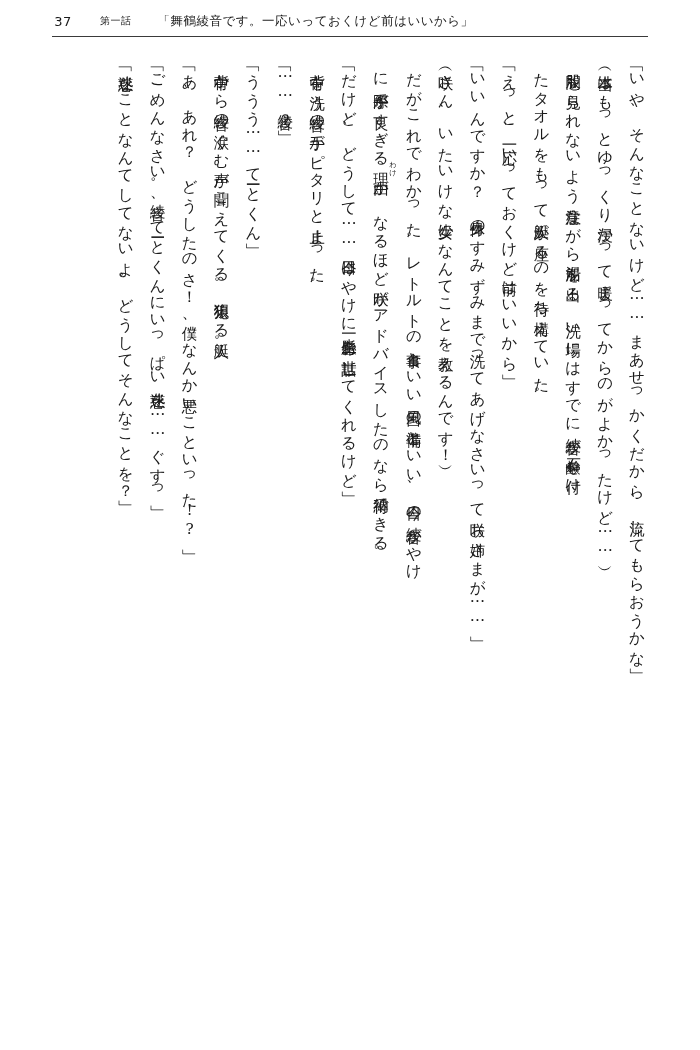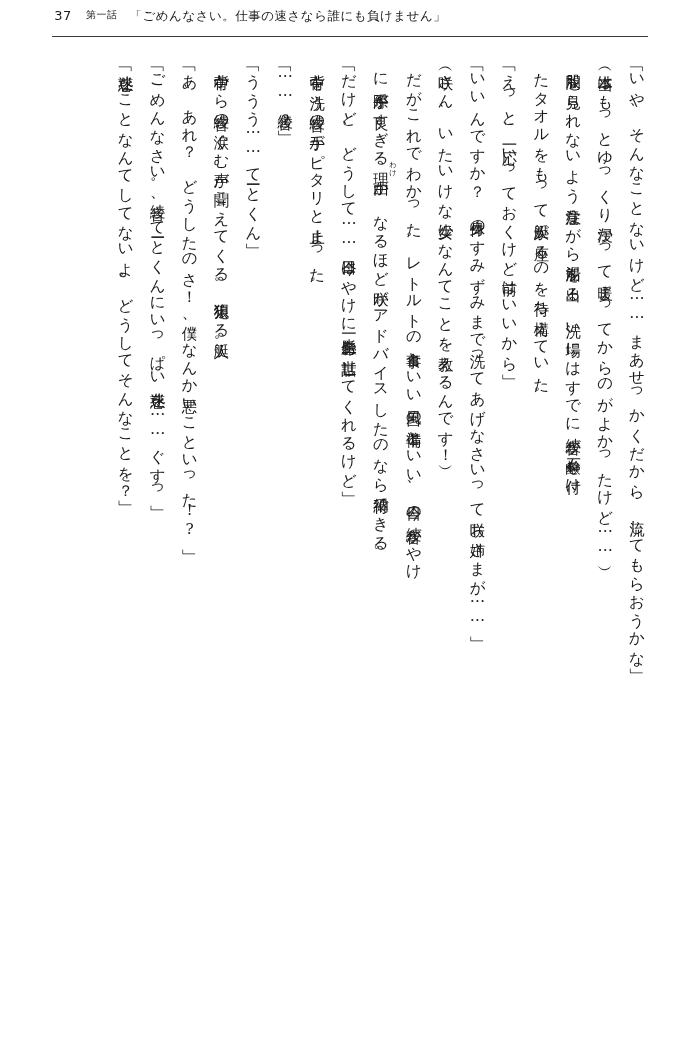--- a/index.html
+++ b/index.html
@@ -17,21 +17,22 @@
     overflow: hidden;
   }
   
   #header {
     position: absolute;
     top: 8px;
     left: 52px;
     right: 52px;
     height: 26px;
     display: flex;
-    gap: 12px;
+    align-items: center;
+    gap: 26px;
     font-size: 12.5px;
     letter-spacing: 0.5px;
   }
   #header .page-num {
     font-family: "DejaVu Sans", "Liberation Sans", sans-serif;
     font-size: 13px;
     min-width: 22px;
     text-align: center;
   }
   #header .chapter {
@@ -77,21 +78,21 @@
   }
 </style>
 </head>
 <body>
 
 <div id="page">
 
   <div id="header">
     <span class="page-num">37</span>
     <span class="chapter">第一話</span>
-    <span class="title">「ごめんなさい。仕事の速さなら誰にも負けません」</span>
+    <span class="title">「舞鶴綾音です。一応いっておくけど前はいいから」</span>
   </div>
 
   <div id="rule"></div>
 
   <div id="body-text">
     <p>「いや、そんなことないけど……まあせっかくだから、流してもらおうかな」</p>
     <p>（本当はもっとゆっくり浸かって暖まってからのがよかったけど……）</p>
     <p>股間を見られないよう注意ながら湯船を出る。洗い場にはすでに綾音が石鹸を付け</p>
     <p>たタオルをもって艇人が座るのを待ち構えていた。</p>
     <p>「えっと、一応いっておくけど前はいいから」</p>

